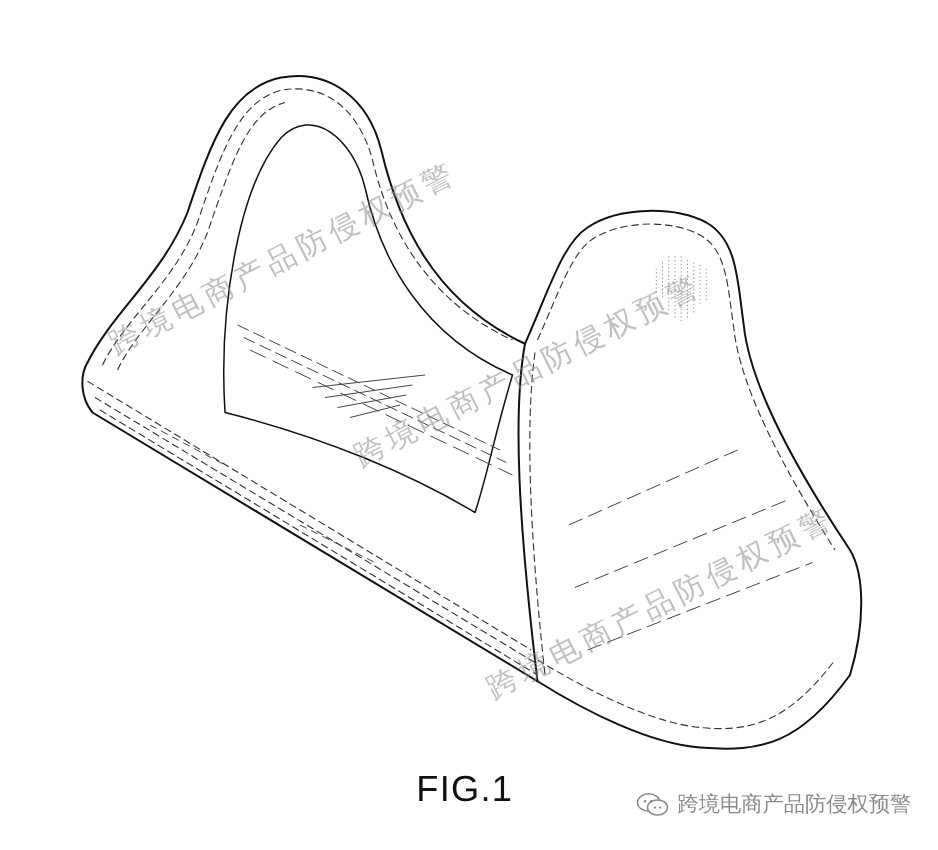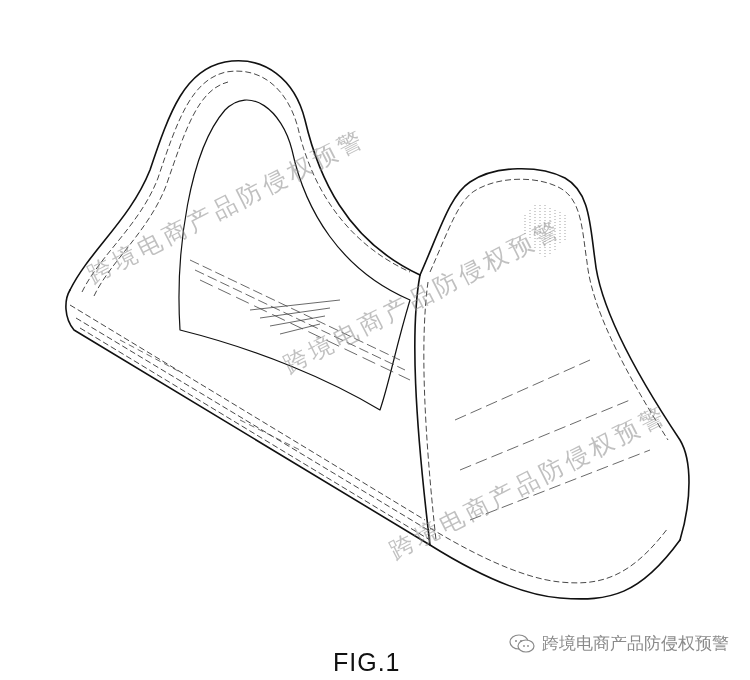--- a/index.html
+++ b/index.html
@@ -1,20 +1,20 @@
 <!DOCTYPE html>
 <html><head>
 <meta charset="utf-8">
 <style>
   html, body { margin: 0; padding: 0; background: #ffffff; }
   body { width: 750px; height: 680px; position: relative; overflow: hidden;
          font-family: "DejaVu Sans", sans-serif; }
   #figure-drawing { position: absolute; left: 0; top: 0; width: 750px; height: 680px; }
-  .caption { position: absolute; left: 333px; top: 616px; font-size: 25px;
-             color: #111; letter-spacing: 1px; font-family: "Liberation Sans", sans-serif; margin-top: 32px; }
+  .caption { position: absolute; left: 333px; top: 616px; font-size: 29px;
+             color: #111; letter-spacing: 1px; font-family: "Liberation Sans", sans-serif; }
   .watermark { position: absolute; color: rgba(140,140,140,0.55); font-size: 24px;
                white-space: nowrap; transform-origin: left top; font-family: "DejaVu Sans", sans-serif;
                letter-spacing: 4px; }
   .wm1 { left: 82px; top: 262px; transform: rotate(-27deg); }
   .wm2 { left: 278px; top: 352px; transform: rotate(-27deg); }
   .wm3 { left: 384px; top: 538px; transform: rotate(-27deg); }
   .credit { position: absolute; left: 508px; top: 632px; font-size: 17px; color: #8a8a8a;
             display: flex; align-items: center; gap: 6px; }
   .chat-icon { width: 28px; height: 22px; }
 </style>

